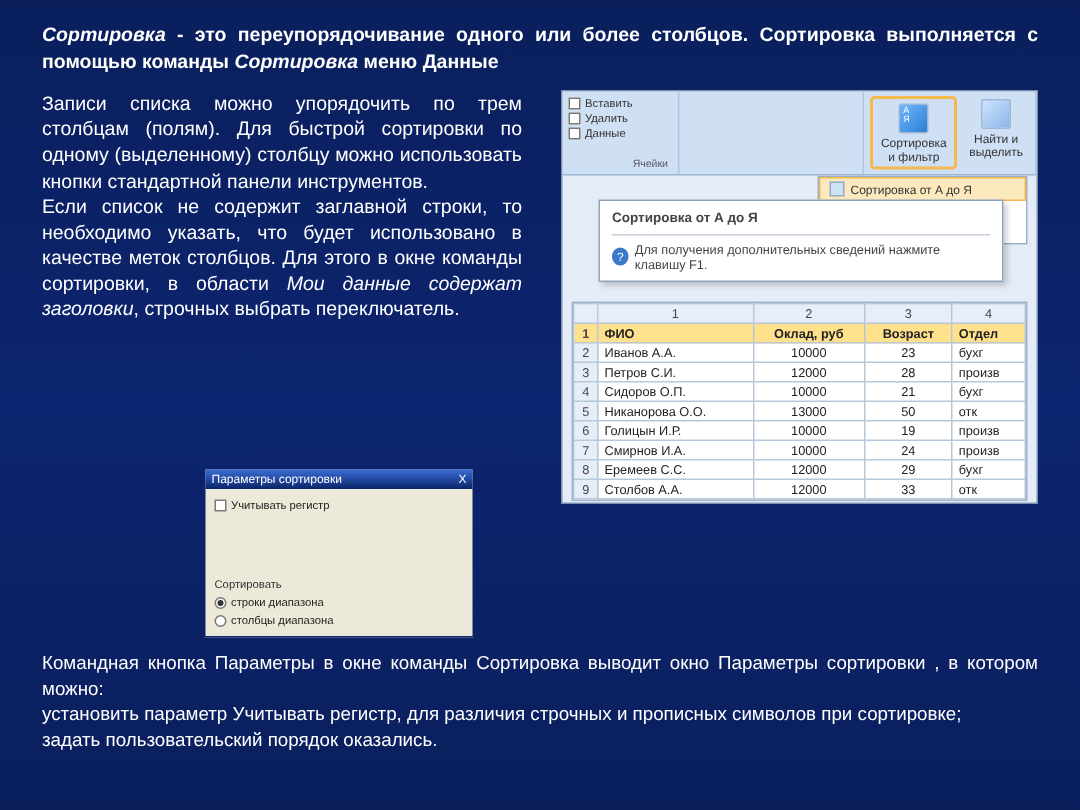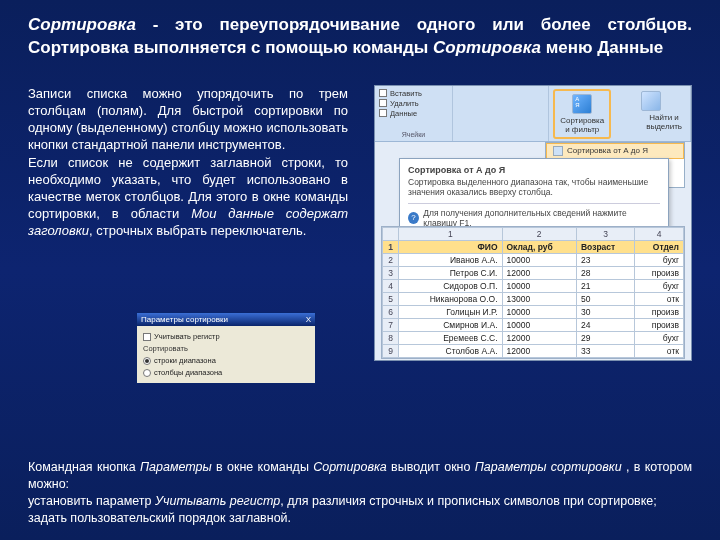--- a/index.html
+++ b/index.html
@@ -5,21 +5,21 @@
   * { margin: 0; padding: 0; box-sizing: border-box; }
   body {
     width: 720px; height: 540px;
     background: linear-gradient(to bottom, #0a1f5c, #0d2470, #0a1f5c);
     font-family: Arial, sans-serif;
     color: #fff;
     padding: 14px 28px;
     position: relative;
     overflow: hidden;
   }
-  .title { font-size: 17px; font-weight: bold; line-height: 1.35; margin-bottom: 25px; text-align: justify; }
+  .title { font-size: 13px; font-weight: bold; line-height: 1.35; margin-bottom: 11px; text-align: justify; }
   .title .em { font-style: italic; }
   .title .normal { font-style: normal; }
 
   .row1 { display: flex; gap: 26px; }
   .left-text {
     width: 320px;
     font-size: 13px;
     line-height: 1.32;
     text-align: justify;
   }
@@ -30,69 +30,69 @@
     background: #e4ecf7;
     border: 1px solid #7a90b0;
     height: 276px;
     position: relative;
     font-size: 9px;
     color: #333;
     overflow: hidden;
   }
   
   .ribbon { display:flex; background:#cfe0f4; height:56px; border-bottom:1px solid #9db7d6;}
-  .rgroup { border-right:1px solid #b0c5de; padding:3px 4px; display:flex; flex-direction:column; justify-content:flex-start; font-size:8px;}
+  .rgroup { border-right:1px solid #b0c5de; padding:3px 4px; display:flex; flex-direction:row; justify-content:flex-start; font-size:8px;}
   .rbtn-big { display:flex; flex-direction:column; align-items:center; padding:2px 4px;}
   .ricon { width:20px; height:20px; background:#fff; border:1px solid #9db7d6; border-radius:2px; margin-bottom:2px;}
   .ricon.sort { background:linear-gradient(135deg,#6fb5ff,#2d7fd4); position:relative;}
   .ricon.sort::after{content:"A\aЯ"; white-space:pre; font-size:6px; color:#fff; position:absolute; left:2px; top:1px; line-height:1;}
   .ricon.find { background:linear-gradient(135deg,#d0e4ff,#8ab6e8);}
   .rgroup .glabel { font-size:7px; color:#556; text-align:center; margin-top:auto;}
   .sort-highlight { border:2px solid #f6b94f; border-radius:3px; padding:1px;}
 
   .submenu { position:absolute; top:56px; right:6px; width:140px; background:#fff; border:1px solid #97afc8; font-size:8px;}
   .submenu .mi{ padding:2px 6px; display:flex; align-items:center; gap:4px;}
   .submenu .mi.hl{ background:#fde9be; border:1px solid #f6b94f;}
   .mi-ico{width:10px;height:10px;background:#cde1f7;border:1px solid #9ab;}
 
   .tooltip { position:absolute; top:72px; left:24px; width:270px; background:#fff; border:1px solid #8ca3be; box-shadow:2px 2px 4px rgba(0,0,0,0.2); padding:6px 8px; font-size:8.5px; color:#444;}
   .tooltip .tt-title{font-weight:bold; font-size:9px; margin-bottom:2px;}
   .tooltip .tt-f1{margin-top:6px; padding-top:4px; border-top:1px solid #ccd; display:flex; align-items:center; gap:4px;}
   .tt-f1 .qicon{width:12px;height:12px;border-radius:50%;background:#3a7ac8;color:#fff;display:flex;align-items:center;justify-content:center;font-size:8px;}
 
   .sheet { position:absolute; top:140px; left:6px; right:6px; background:#fff; border:1px solid #9db0c8;}
   table.data { border-collapse:collapse; width:100%; font-size:8.5px; color:#222;}
-  table.data th, table.data td { border:1px solid #b7c7da; padding:1px 4px; text-align:right; height:12px;}
+  table.data th, table.data td { border:1px solid #b7c7da; padding:1px 4px; text-align:left; height:12px;}
   table.data th { background:#e8eef7; font-weight:normal; text-align:center; color:#445;}
   table.data .rownum { background:#e8eef7; text-align:center; width:16px; color:#445;}
   table.data thead .hdr1 td { background:#ffe08c; font-weight:bold; }
-  table.data .num { text-align:left; }
+  table.data .num { text-align:center; }
 
   .params-shot {
     position:absolute; left:136px; top:312px;
     width:180px; background:#ece9d8; border:1px solid #0a246a;
     font-size:8px; color:#222;
   }
   .params-shot .titlebar{ background:linear-gradient(to bottom,#3a6ed5,#0a246a); color:#fff; padding:2px 4px; display:flex; justify-content:space-between; font-size:8px;}
   .params-shot .body{padding:6px; display:flex; gap:6px;}
   .params-shot .col{display:flex; flex-direction:column; gap:3px;}
   .pcheck, .pradio{ display:flex; align-items:center; gap:3px; font-size:7.5px;}
   .pcheck .box{width:8px;height:8px;border:1px solid #777;background:#fff;}
   .pradio .dot{width:8px;height:8px;border:1px solid #777;border-radius:50%;background:#fff;}
   .pradio.sel .dot::after{content:"";display:block;width:4px;height:4px;background:#333;border-radius:50%;margin:1px;}
   .pbtn{border:1px solid #888;background:#efefef;padding:1px 6px;font-size:8px;}
-  .fieldset-label{font-size:7.5px;color:#333;}
+  .fieldset-label{font-size:7.5px;color:#333;margin-top:41px;}
 
   .bottom-text{
     margin-top: 98px;
     font-size: 12.5px;
     line-height:1.35;
     text-align: justify;
   }
-  .bottom-text .em{font-style:italic;}
+  .bottom-text .em{}
 </style>
 </head>
 <body>
 
 <div class="title">
   <span class="em">Сортировка</span><span class="normal"> - это переупорядочивание одного или более столбцов. Сортировка выполняется с помощью команды </span><span class="em">Сортировка</span><span class="normal"> меню </span><span class="normal">Данные</span>
 </div>
 
 <div class="row1">
   <div class="left-text">
@@ -128,21 +128,21 @@
         <div style="display:flex;gap:4px;">
           <div class="sort-highlight">
             <div class="rbtn-big">
               <div class="ricon sort"></div>
               <span style="white-space:pre;text-align:center;">Сортировка
 и фильтр</span>
             </div>
           </div>
           <div class="rbtn-big">
             <div class="ricon find"></div>
-            <span style="white-space:pre;text-align:center;margin-left:27px;">Найти и
+            <span style="white-space:pre;text-align:center;">Найти и
 выделить</span>
           </div>
         </div>
       </div>
     </div>
 
     <div class="submenu">
       <div class="mi hl">
           <span class="mi-ico"></span>
           <span>Сортировка от А до Я</span>
@@ -152,21 +152,20 @@
           <span>Очистить</span>
         </div>
       <div class="mi">
           <span class="mi-ico"></span>
           <span>Применить повторно</span>
         </div>
     </div>
 
     <div class="tooltip">
       <div class="tt-title">Сортировка от А до Я</div>
-      <div>Сортировка выделенного диапазона так, чтобы наименьшие значения оказались вверху столбца.</div>
       <div class="tt-f1">
         <span class="qicon">?</span>
         <span>Для получения дополнительных сведений нажмите клавишу F1.</span>
       </div>
     </div>
 
     <div class="sheet">
       <table class="data">
         <thead>
           <tr>
@@ -210,21 +209,21 @@
               <td class="rownum">5</td>
               <td>Никанорова О.О.</td>
               <td class="num">13000</td>
               <td class="num">50</td>
               <td>отк</td>
             </tr>
             <tr>
               <td class="rownum">6</td>
               <td>Голицын И.Р.</td>
               <td class="num">10000</td>
-              <td class="num">30</td>
+              <td class="num">19</td>
               <td>произв</td>
             </tr>
             <tr>
               <td class="rownum">7</td>
               <td>Смирнов И.А.</td>
               <td class="num">10000</td>
               <td class="num">24</td>
               <td>произв</td>
             </tr>
             <tr>
@@ -271,14 +270,14 @@
   </div>
 </div>
 
 <div class="bottom-text">
   <div>
     <span>Командная кнопка </span><span class="em">Параметры</span><span> в окне команды </span><span class="em">Сортировка</span><span> выводит окно </span><span class="em">Параметры сортировки </span><span>, в котором можно:</span>
   </div>
   <div>
     <span>установить параметр </span><span class="em">Учитывать регистр</span><span>, для различия строчных и прописных символов при сортировке;</span>
   </div>
-  <div>задать пользовательский порядок заглавной.</div>
+  <div>задать пользовательский порядок оказались.</div>
 </div>
 
 </body></html>

